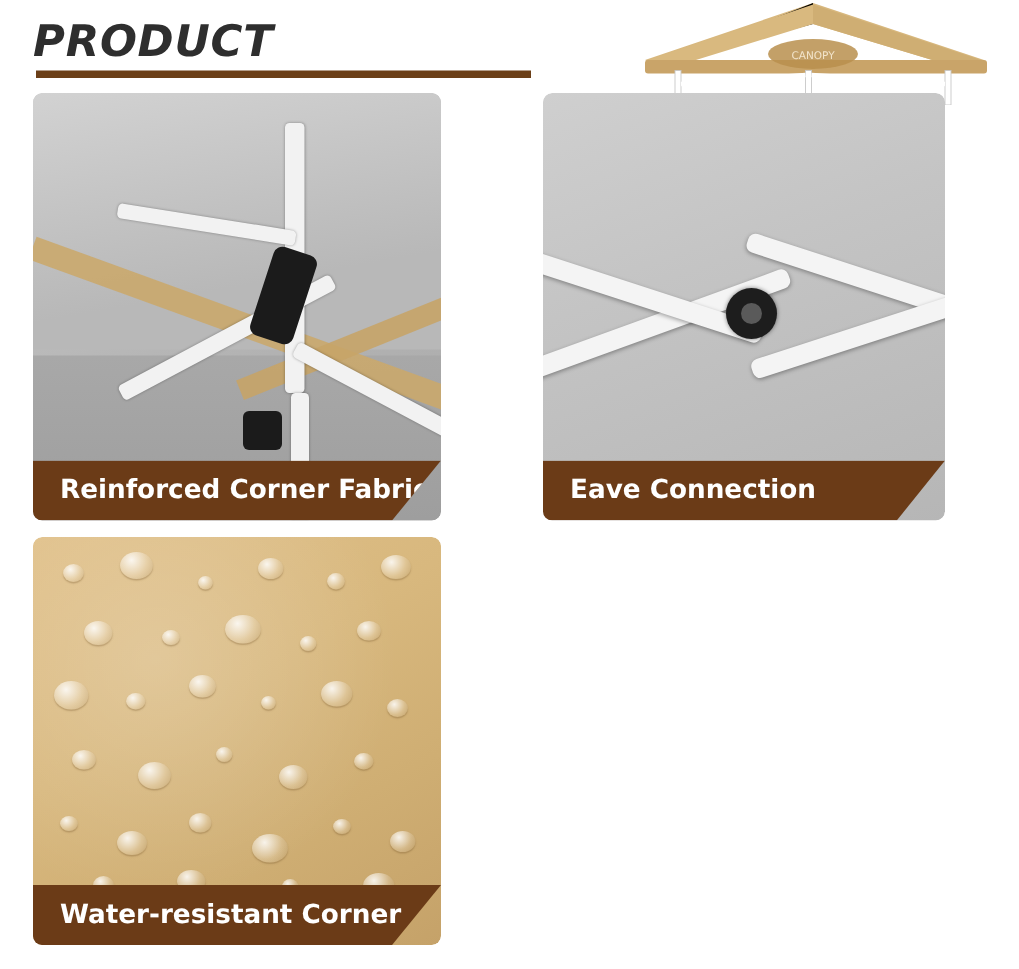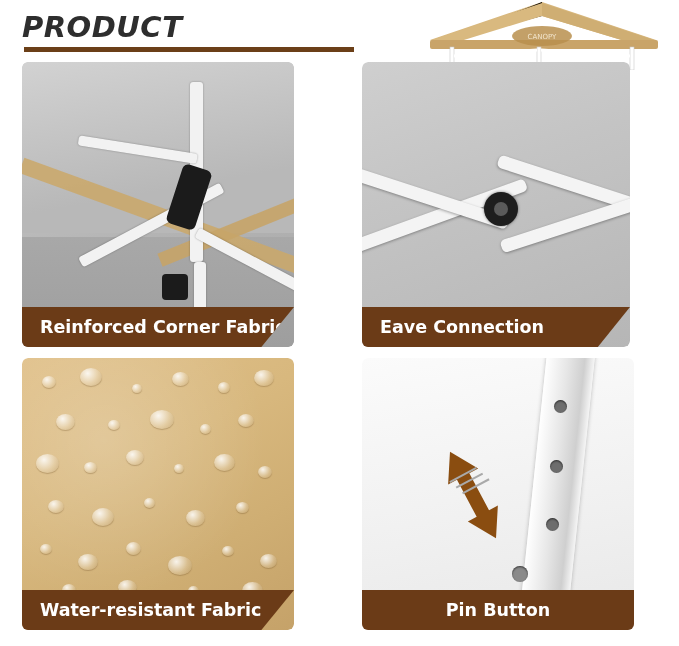--- a/index.html
+++ b/index.html
@@ -254,44 +254,18 @@
       <div class="drop" style="left:104px;top:184px;width:15px;height:13px;"></div>
       <div class="drop" style="left:146px;top:198px;width:24px;height:19px;"></div>
       <div class="drop" style="left:200px;top:188px;width:12px;height:10px;"></div>
       <div class="drop" style="left:238px;top:196px;width:17px;height:14px;"></div>
       <div class="drop" style="left:40px;top:226px;width:14px;height:12px;"></div>
       <div class="drop" style="left:96px;top:222px;width:19px;height:15px;"></div>
       <div class="drop" style="left:166px;top:228px;width:11px;height:10px;"></div>
       <div class="drop" style="left:220px;top:224px;width:21px;height:17px;"></div>
     </div>
     <div class="caption ribbon-lt cap-left">
-      <span>Water-resistant Fabric</span>
-    </div>
-  </div>
-
-  <div class="card" id="card4">
-    <div class="photo">
-      <div class="c4-leg" style="left:172px;top:-10px;width:48px;height:260px;transform:rotate(6deg);"></div>
-      <div class="c4-hole" style="left:192px;top:42px;"></div>
-      <div class="c4-hole" style="left:188px;top:102px;"></div>
-      <div class="c4-hole" style="left:184px;top:160px;"></div>
-      <div class="c4-hole" style="left:150px;top:208px;width:16px;height:16px;background:#8a8a8a;"></div>
-
-      <div class="c4-arrow" style="position:absolute;left:56px;top:82px;">
-        <svg width="110" height="110" viewBox="0 0 110 110">
-          <g transform="rotate(-28 55 55)">
-            <path d="M55 6 L72 34 L62 34 L62 76 L72 76 L55 104 L38 76 L48 76 L48 34 L38 34 Z" fill="#8a4d10"></path>
-          </g>
-        </svg>
-      </div>
-
-      <div style="position:absolute;left:92px;top:112px;width:40px;height:30px;transform:rotate(-28deg);">
-        <div style="position:absolute;left:0;top:0;width:30px;height:2px;background:#a9a9a9;"></div>
-        <div style="position:absolute;left:3px;top:8px;width:30px;height:2px;background:#a9a9a9;"></div>
-        <div style="position:absolute;left:6px;top:16px;width:30px;height:2px;background:#a9a9a9;"></div>
-      </div>
-    </div>
-    <div class="caption ribbon-full cap-center">
-      <span>Pin Button</span>
-    </div>
-  </div>
+      <span>Water-resistant Corner</span>
+    </div>
+  </div>
+
 
 </div>
 
 </body></html>

